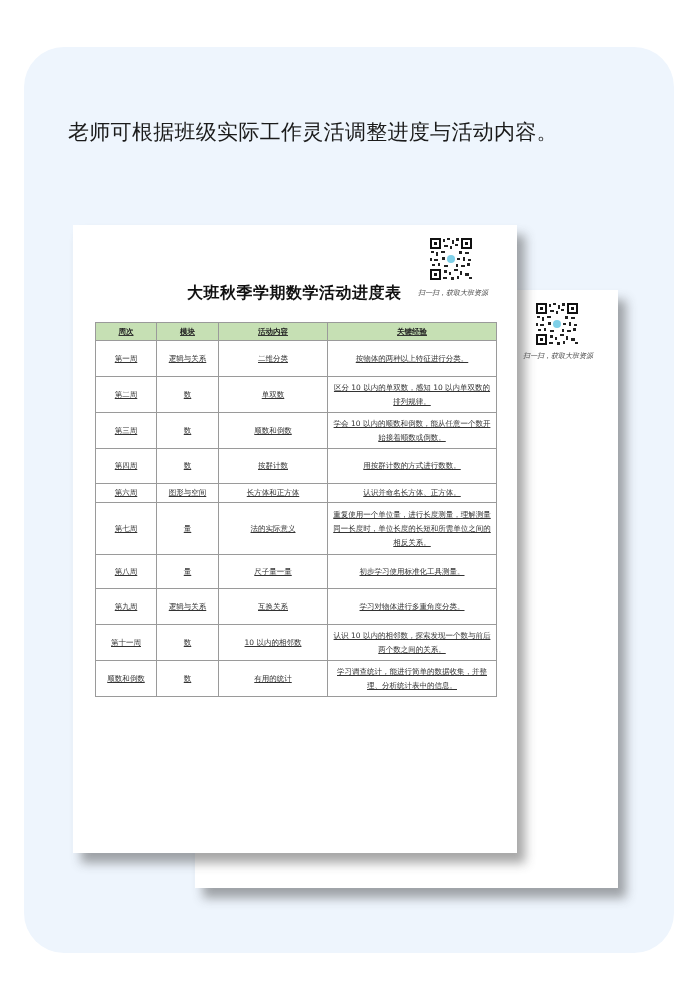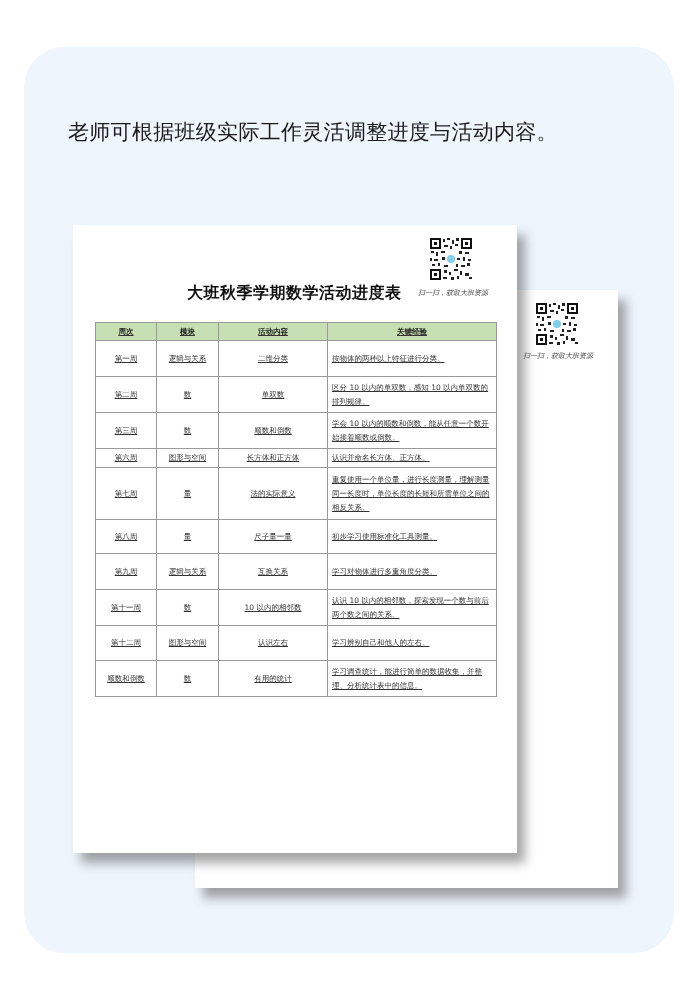--- a/index.html
+++ b/index.html
@@ -41,21 +41,21 @@
     position: absolute; border-collapse: collapse; table-layout: fixed;
     font-size: 7.5px; color: #333; text-decoration: underline;
   }
   table.sched th, table.sched td {
     border: 1px solid #9a9a9a; padding: 0 4px; vertical-align: middle;
   }
   table.sched th {
     background: #c6e0b4; font-weight: bold; color: #222; text-align: center; height: 17px;
   }
   table.sched td.c { text-align: center; }
-  table.sched td.l { text-align: left; line-height: 14px; margin-left: 43px; }
+  table.sched td.l { text-align: center; line-height: 14px; margin-left: 43px; }
 
   .back-table {
     position: absolute; left: 0; top: 96px; width: 423px; overflow: hidden; height: 460px;
   }
 </style>
 </head>
 <body>
 
 <div class="bg-card"></div>
 
@@ -251,20 +251,26 @@
         <td class="c">数</td>
         <td class="c">单双数</td>
         <td class="l">区分 10 以内的单双数，感知 10 以内单双数的排列规律。</td>
       </tr>
       <tr style="height:36px">
         <td class="c">第三周</td>
         <td class="c">数</td>
         <td class="c">顺数和倒数</td>
         <td class="l">学会 10 以内的顺数和倒数，能从任意一个数开始接着顺数或倒数。</td>
       </tr>
+      <tr style="height:35px">
+        <td class="c">第四周</td>
+        <td class="c">数</td>
+        <td class="c">按群计数</td>
+        <td class="l">用按群计数的方式进行数数。</td>
+      </tr>
       <tr style="height:19px">
         <td class="c">第六周</td>
         <td class="c">图形与空间</td>
         <td class="c">长方体和正方体</td>
         <td class="l">认识并命名长方体、正方体。</td>
       </tr>
       <tr style="height:52px">
         <td class="c">第七周</td>
         <td class="c">量</td>
         <td class="c">法的实际意义</td>
@@ -281,26 +287,20 @@
         <td class="c">逻辑与关系</td>
         <td class="c">互换关系</td>
         <td class="l">学习对物体进行多重角度分类。</td>
       </tr>
       <tr style="height:36px">
         <td class="c">第十一周</td>
         <td class="c">数</td>
         <td class="c">10 以内的相邻数</td>
         <td class="l">认识 10 以内的相邻数，探索发现一个数与前后两个数之间的关系。</td>
       </tr>
-      <tr style="height:35px">
-        <td class="c">第十二周</td>
-        <td class="c">图形与空间</td>
-        <td class="c">认识左右</td>
-        <td class="l">学习辨别自己和他人的左右。</td>
-      </tr>
       <tr style="height:36px">
         <td class="c">顺数和倒数</td>
         <td class="c">数</td>
         <td class="c">有用的统计</td>
         <td class="l">学习调查统计，能进行简单的数据收集，并整理、分析统计表中的信息。</td>
       </tr>
     </tbody>
   </table>
 </div>
 

